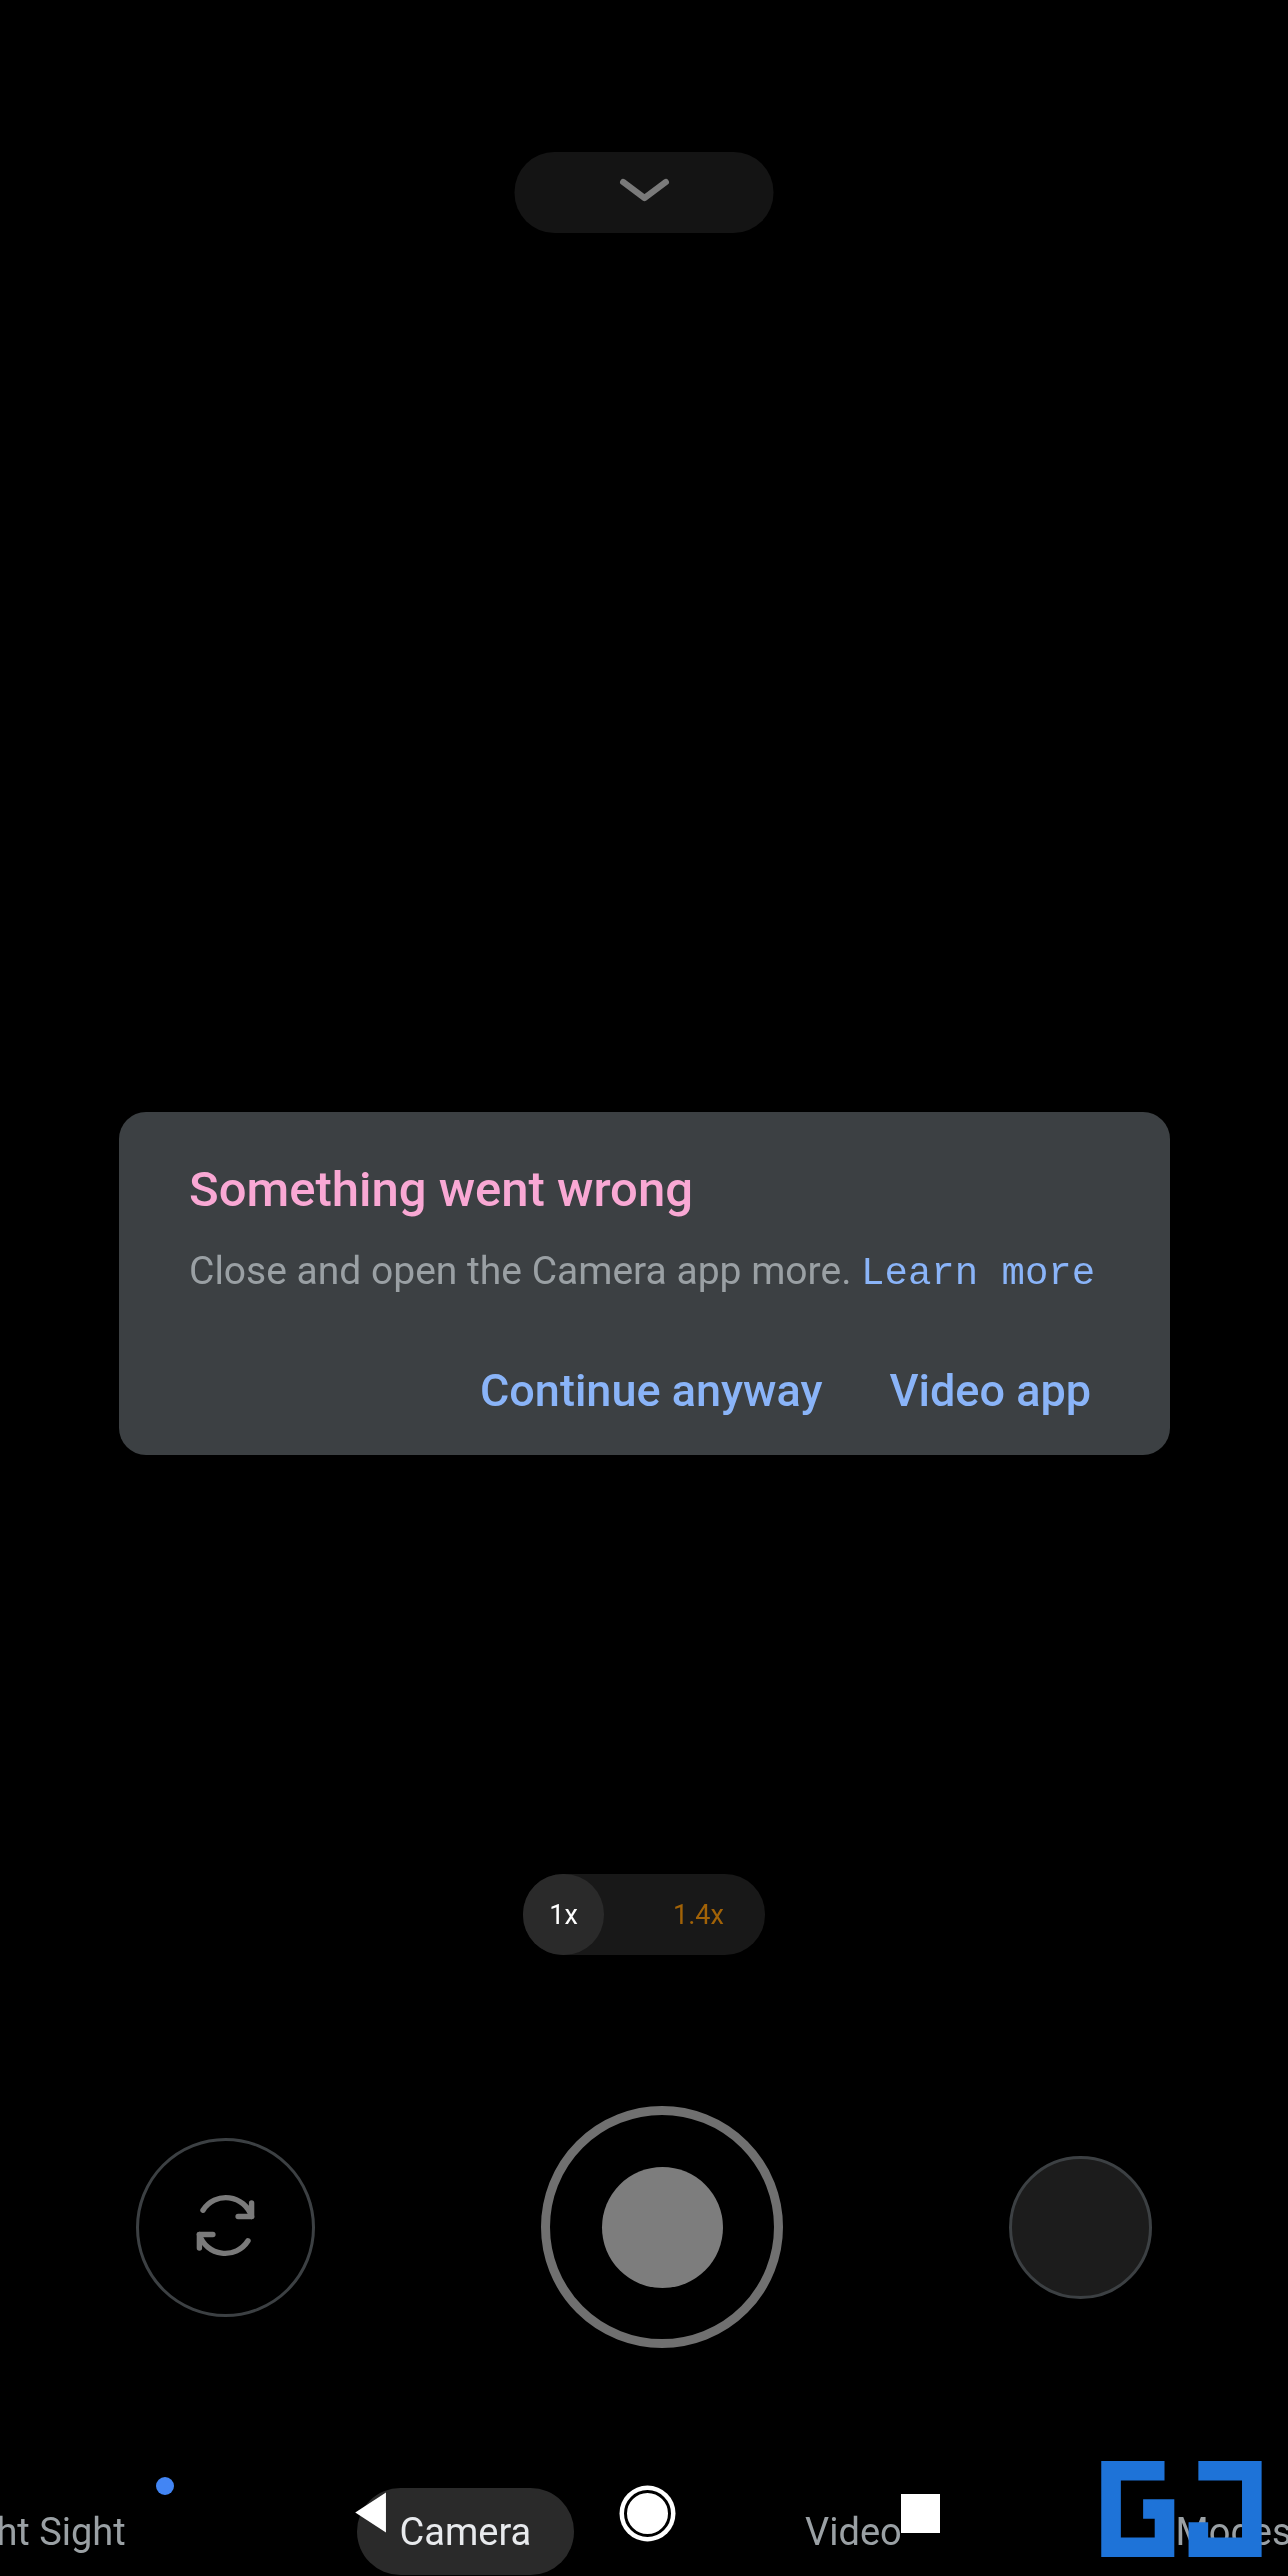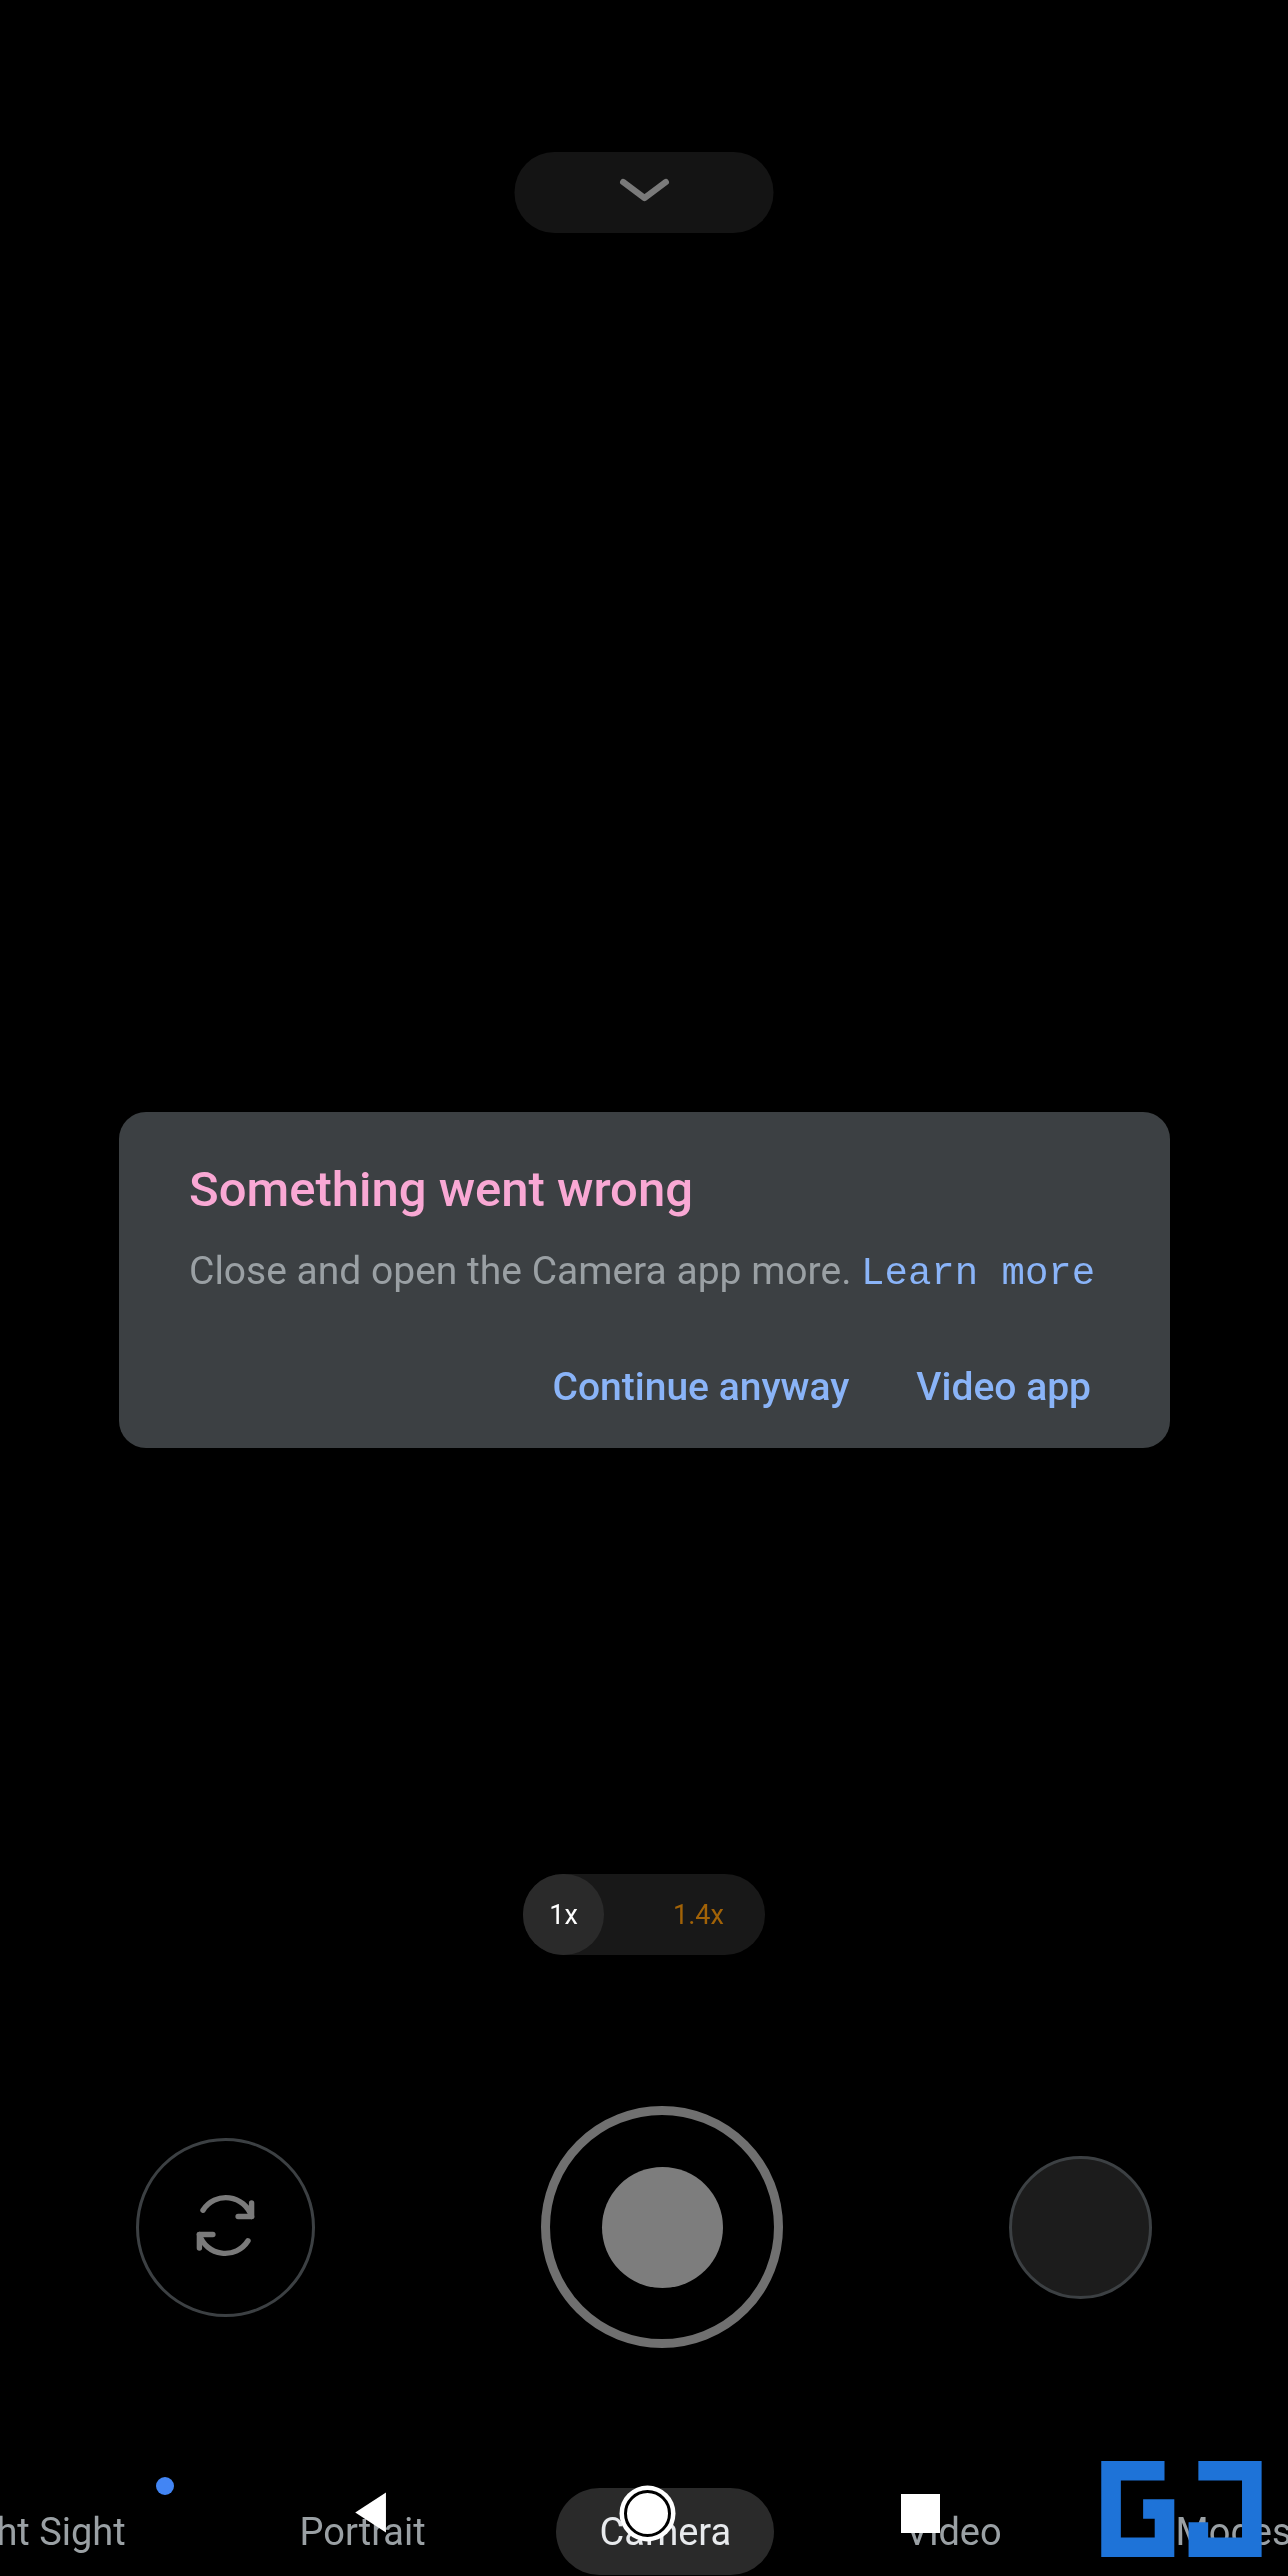--- a/index.html
+++ b/index.html
@@ -48,21 +48,21 @@
       margin-bottom: 63px;
     }
     .dialog-learn-more { color: #8ab4f8; font-family: Liberation Mono, monospace; }
     .dialog-actions {
       display: flex;
       justify-content: flex-end;
       gap: 67px;
       padding-right: 9px;
     }
     .dialog-action {
-      font-size: 39px;
+      font-size: 45px;
       font-weight: 500;
       color: #8ab4f8;
       cursor: pointer;
     }
     .zoom-pill {
       position: absolute;
       top: 1874px;
       left: 50%;
       transform: translateX(-50%);
       width: 242px;
@@ -238,21 +238,20 @@
     <div class="shutter-inner"></div>
   </div>
   <div class="gallery-thumb"></div>
 </div>
 
 <div class="modes-row">
   <div class="mode-item partial-left">
     <span>ht Sight</span>
     <span class="mode-dot"></span>
   </div>
-  <div class="mode-item">Portrait</div>
   <div class="mode-item active">Camera</div>
   <div class="mode-item">Video</div>
   <div class="mode-item partial-right">Modes</div>
 </div>
 
 <div class="nav-bar">
   <span class="nav-back">
     <svg viewBox="0 0 52 52">
         <polygon points="42,4 42,48 8,26" fill="#fff"></polygon>
       </svg>

